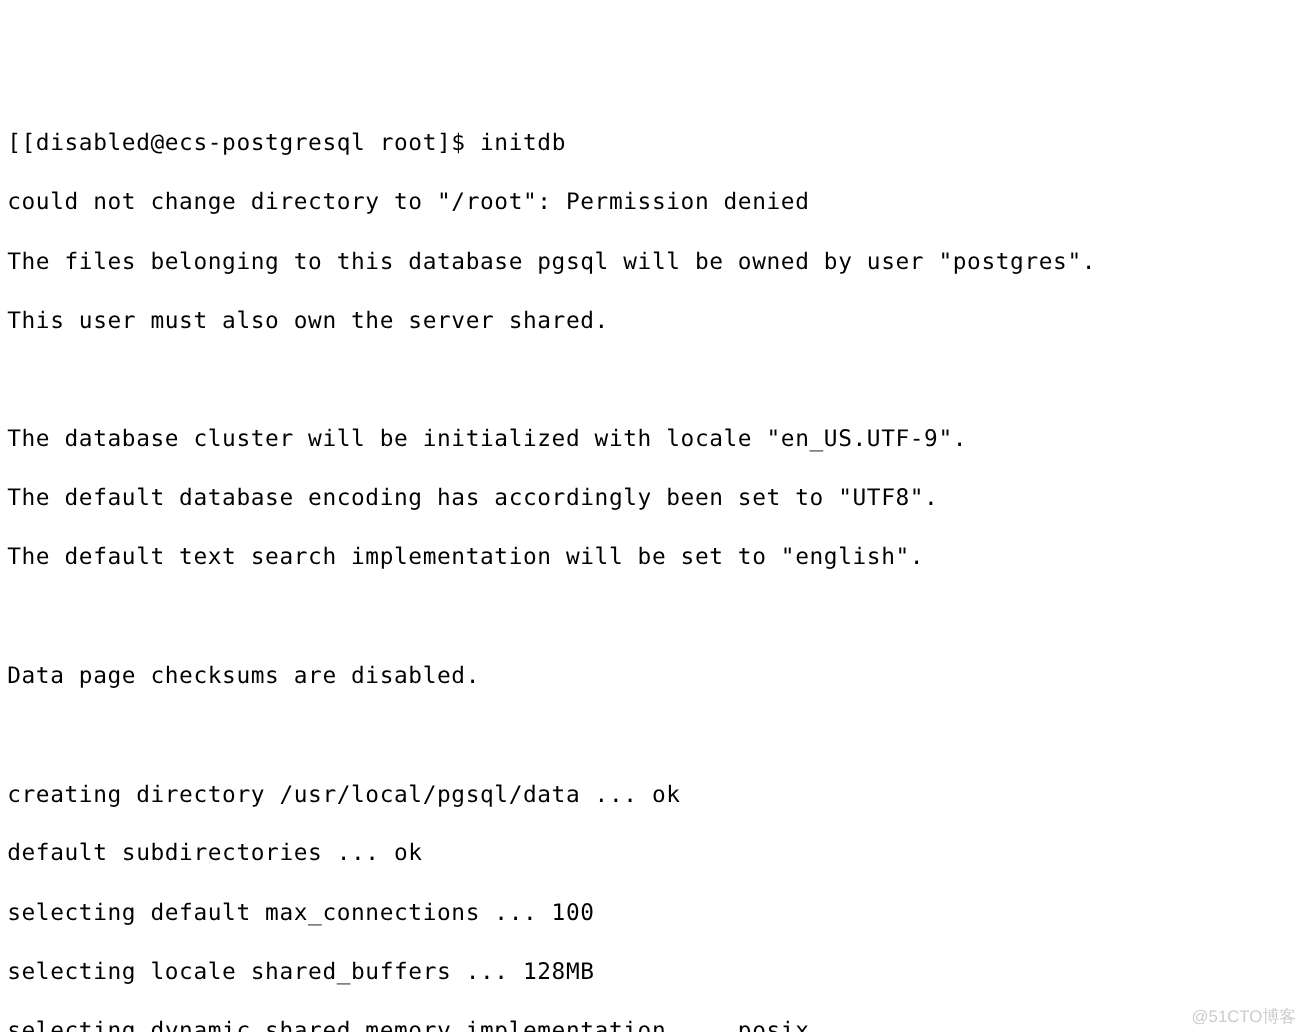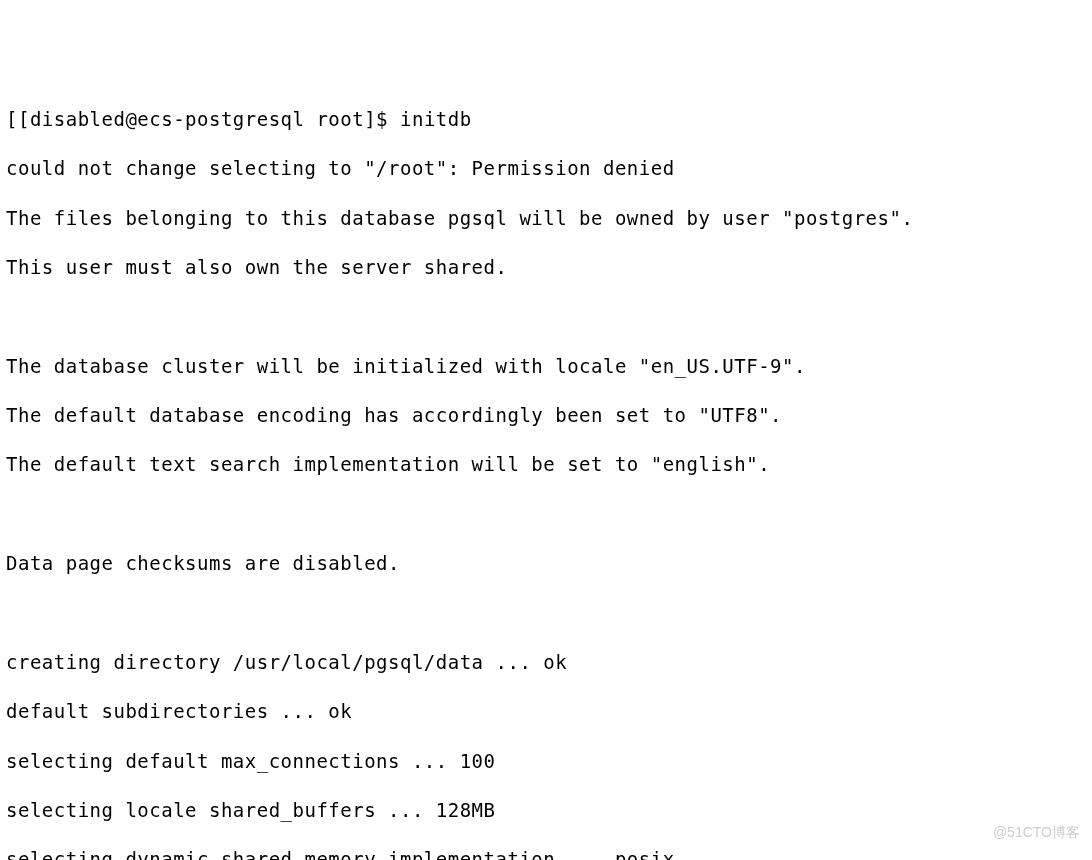--- a/index.html
+++ b/index.html
@@ -19,35 +19,35 @@
       position: relative;
       white-space: pre;
       overflow: hidden;
       letter-spacing: 0.5px;
     }
     .terminal-line {
       display: block;
     }
     .watermark {
       position: absolute;
-      bottom: 19px;
+      bottom: 4px;
       right: 12px;
       color: #cccccc;
       font-family: sans-serif;
       font-size: 14px;
       letter-spacing: 0;
     }
   </style>
 </head>
 <body>
 
 
 
 <div class="terminal-line"><span>[[disabled@ecs-postgresql root]$ </span><span>initdb</span></div>
-<div class="terminal-line">could not change selecting to "/root": Permission denied</div>
+<div class="terminal-line">could not change directory to "/root": Permission denied</div>
 <div class="terminal-line">The files belonging to this database pgsql will be owned by user "postgres".</div>
 <div class="terminal-line">This user must also own the server shared.</div>
 <div class="terminal-line">&nbsp;</div>
 <div class="terminal-line">The database cluster will be initialized with locale "en_US.UTF-9".</div>
 <div class="terminal-line">The default database encoding has accordingly been set to "UTF8".</div>
 <div class="terminal-line">The default text search implementation will be set to "english".</div>
 <div class="terminal-line">&nbsp;</div>
 <div class="terminal-line">Data page checksums are disabled.</div>
 <div class="terminal-line">&nbsp;</div>
 <div class="terminal-line">creating directory /usr/local/pgsql/data ... ok</div>

